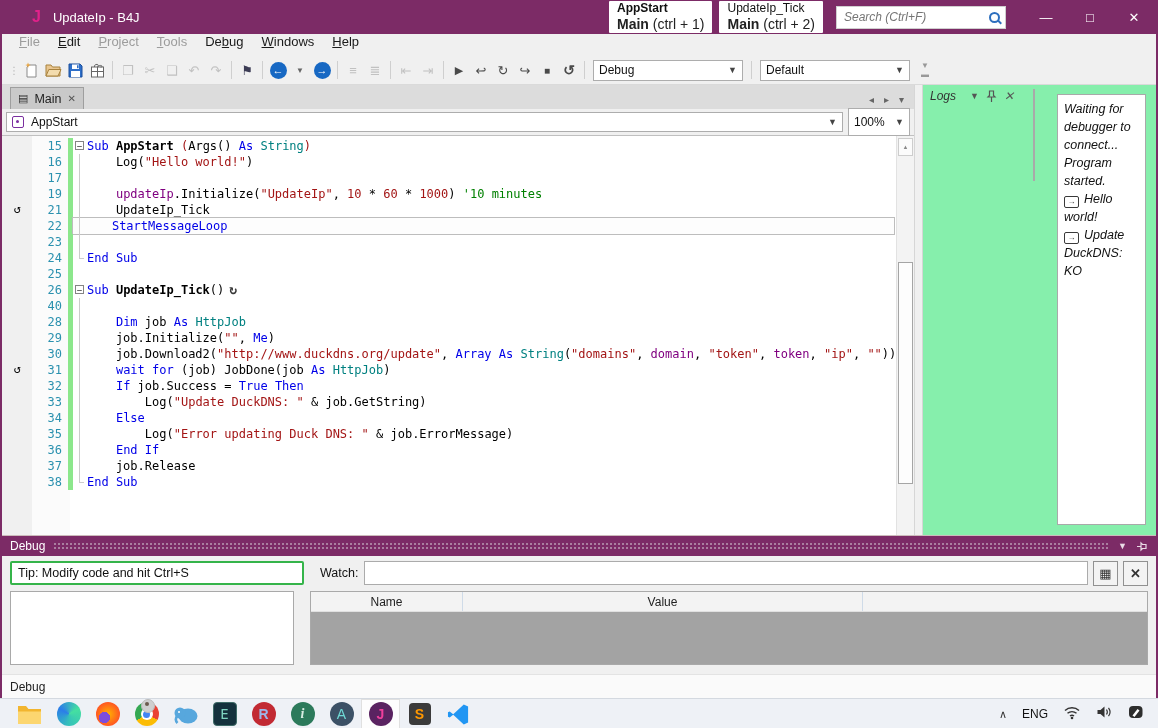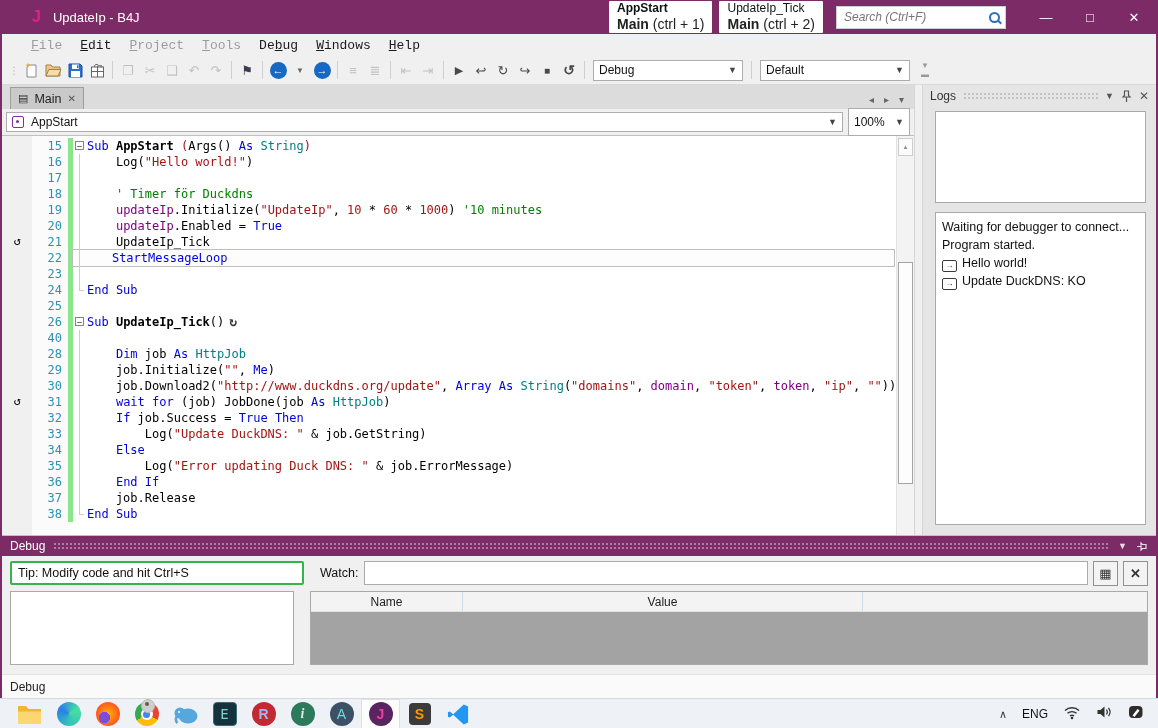--- a/index.html
+++ b/index.html
@@ -18,21 +18,21 @@
   .qtab .t2 b{font-weight:bold;}
   .searchbox{width:158px;height:21px;background:#fff;border:1px solid #cfcfcf;display:flex;align-items:center;
     padding:0 5px;margin-left:6px;}
   .searchbox input{border:none;outline:none;flex:1;font-size:12px;font-style:italic;color:#666;
     font-family:"Liberation Sans",sans-serif;background:transparent;min-width:0;}
   .lens{width:7px;height:7px;border:2px solid #2d6fbe;border-radius:50%;position:relative;flex:none;}
   .lens::after{content:'';position:absolute;width:5px;height:2px;background:#2d6fbe;transform:rotate(45deg);right:-4px;bottom:-2px;}
   .winctl{display:flex;margin-left:18px;}
   .winctl span{width:44px;height:34px;display:flex;align-items:center;justify-content:center;color:#fff;font-size:13px;cursor:default;}
   
-  .menubar{height:22px;background:#f0f0f0;display:flex;align-items:center;padding-left:20px;font-size:13px;flex:none;font-family:Liberation Mono, monospace;}
+  .menubar{height:22px;background:#f0f0f0;display:flex;padding-left:8px;font-size:13px;flex:none;}
   .menu-item{padding:0 9px;color:#1a1a1a;cursor:default;}
   .menu-item.disabled{color:#9c9c9c;}
   
   .toolbar{height:28px;background:#f0f0f0;border-bottom:1px solid #dadada;display:flex;align-items:center;
     padding-left:4px;flex:none;}
   .grip{color:#b5b5b5;font-size:10px;letter-spacing:-2px;margin:0 3px;}
   .tbtn{min-width:22px;height:22px;display:inline-flex;align-items:center;justify-content:center;
     color:#4a4a4a;font-size:13px;cursor:default;}
   .tbtn.dis{color:#bdbdbd;opacity:.9;filter:grayscale(1);}
   .tsep{width:1px;height:18px;background:#cfcfcf;margin:0 4px;}
@@ -74,21 +74,21 @@
   .ctext.selbox{outline:1px solid #bdbdbd;background:#fdfdfd;margin-left:-14px;padding-left:10px;margin-right:20px;}
   .sk{color:#0000e8;} .st{color:#008080;} .ss{color:#a31515;} .sn{color:#a31515;}
   .sc{color:#008000;} .sv{color:#800080;} .sb{color:#000;font-weight:bold;} .sp{color:#000;} .sr{color:#a31515;}
   .inline-ic{color:#3a3a3a;font-weight:bold;font-size:13px;margin-left:5px;}
   .vsb{position:absolute;top:0;right:0;bottom:0;width:17px;background:#f3f3f3;border-left:1px solid #e2e2e2;}
   .vsb .up{height:16px;margin:2px 1px 0 1px;background:#fbfbfb;border:1px solid #cdcdcd;display:flex;
     align-items:center;justify-content:center;font-size:6px;color:#888;}
   .vsb .thumb{position:absolute;left:1px;right:1px;top:126px;height:220px;background:#fdfdfd;border:1px solid #a5a5a5;}
   
   .splitter{width:7px;background:#f0f0f0;border-left:1px solid #d6d6d6;border-right:1px solid #d6d6d6;flex:none;}
-  .logs-panel{width:233px;flex:none;background:#e5e5e5;display:flex;flex-direction:column;}
+  .logs-panel{width:233px;flex:none;background:#86efac;display:flex;flex-direction:row;font-style:italic;}
   .panel-head{height:22px;display:flex;align-items:center;gap:7px;padding:0 7px;flex:none;}
   .panel-head .ph-title{font-size:12px;color:#333;}
   .dots{flex:1;height:8px;background-image:radial-gradient(#c2c2c2 1px,transparent 1px);background-size:4px 4px;}
   .ph-btn{color:#555;font-size:9px;cursor:default;display:inline-flex;align-items:center;}
   .logs-box1{height:90px;margin:4px 10px 0 12px;background:#fff;border:1px solid #a9a9a9;flex:none;}
   .logs-box2{flex:1;margin:9px 10px 10px 12px;background:#fff;border:1px solid #a9a9a9;
     padding:5px 6px;font-size:12.5px;line-height:18px;color:#111;overflow:hidden;}
   .log-ic{display:inline-flex;width:13px;height:10px;border:1.5px solid #3a3a3a;border-radius:2px;
     align-items:center;justify-content:center;font-size:8px;font-weight:bold;color:#3a3a3a;margin-right:5px;
     position:relative;top:1px;}
@@ -329,38 +329,24 @@
             </div>
             <div class="code-row">
               <span class="g-icon"></span>
               <span class="lnum">17</span>
               <span class="gbar"></span>
               <span class="fold in"></span>
               <span class="ctext"></span>
             </div>
             <div class="code-row">
               <span class="g-icon"></span>
-              <span class="lnum">18</span>
-              <span class="gbar"></span>
-              <span class="fold in"></span>
-              <span class="ctext"><span class="sc">    ' Timer för Duckdns</span></span>
-            </div>
-            <div class="code-row">
-              <span class="g-icon"></span>
               <span class="lnum">19</span>
               <span class="gbar"></span>
               <span class="fold in"></span>
               <span class="ctext"><span class="sp">    </span><span class="sv">updateIp</span><span class="sp">.Initialize(</span><span class="ss">"UpdateIp"</span><span class="sp">, </span><span class="sn">10</span><span class="sp"> * </span><span class="sn">60</span><span class="sp"> * </span><span class="sn">1000</span><span class="sp">) </span><span class="sc">'10 minutes</span></span>
-            </div>
-            <div class="code-row">
-              <span class="g-icon"></span>
-              <span class="lnum">20</span>
-              <span class="gbar"></span>
-              <span class="fold in"></span>
-              <span class="ctext"><span class="sp">    </span><span class="sv">updateIp</span><span class="sp">.Enabled = </span><span class="sk">True</span></span>
             </div>
             <div class="code-row">
               <span class="g-icon">↺</span>
               <span class="lnum">21</span>
               <span class="gbar"></span>
               <span class="fold in"></span>
               <span class="ctext"><span class="sp">    UpdateIp_Tick</span></span>
             </div>
             <div class="code-row">
               <span class="g-icon"></span>

